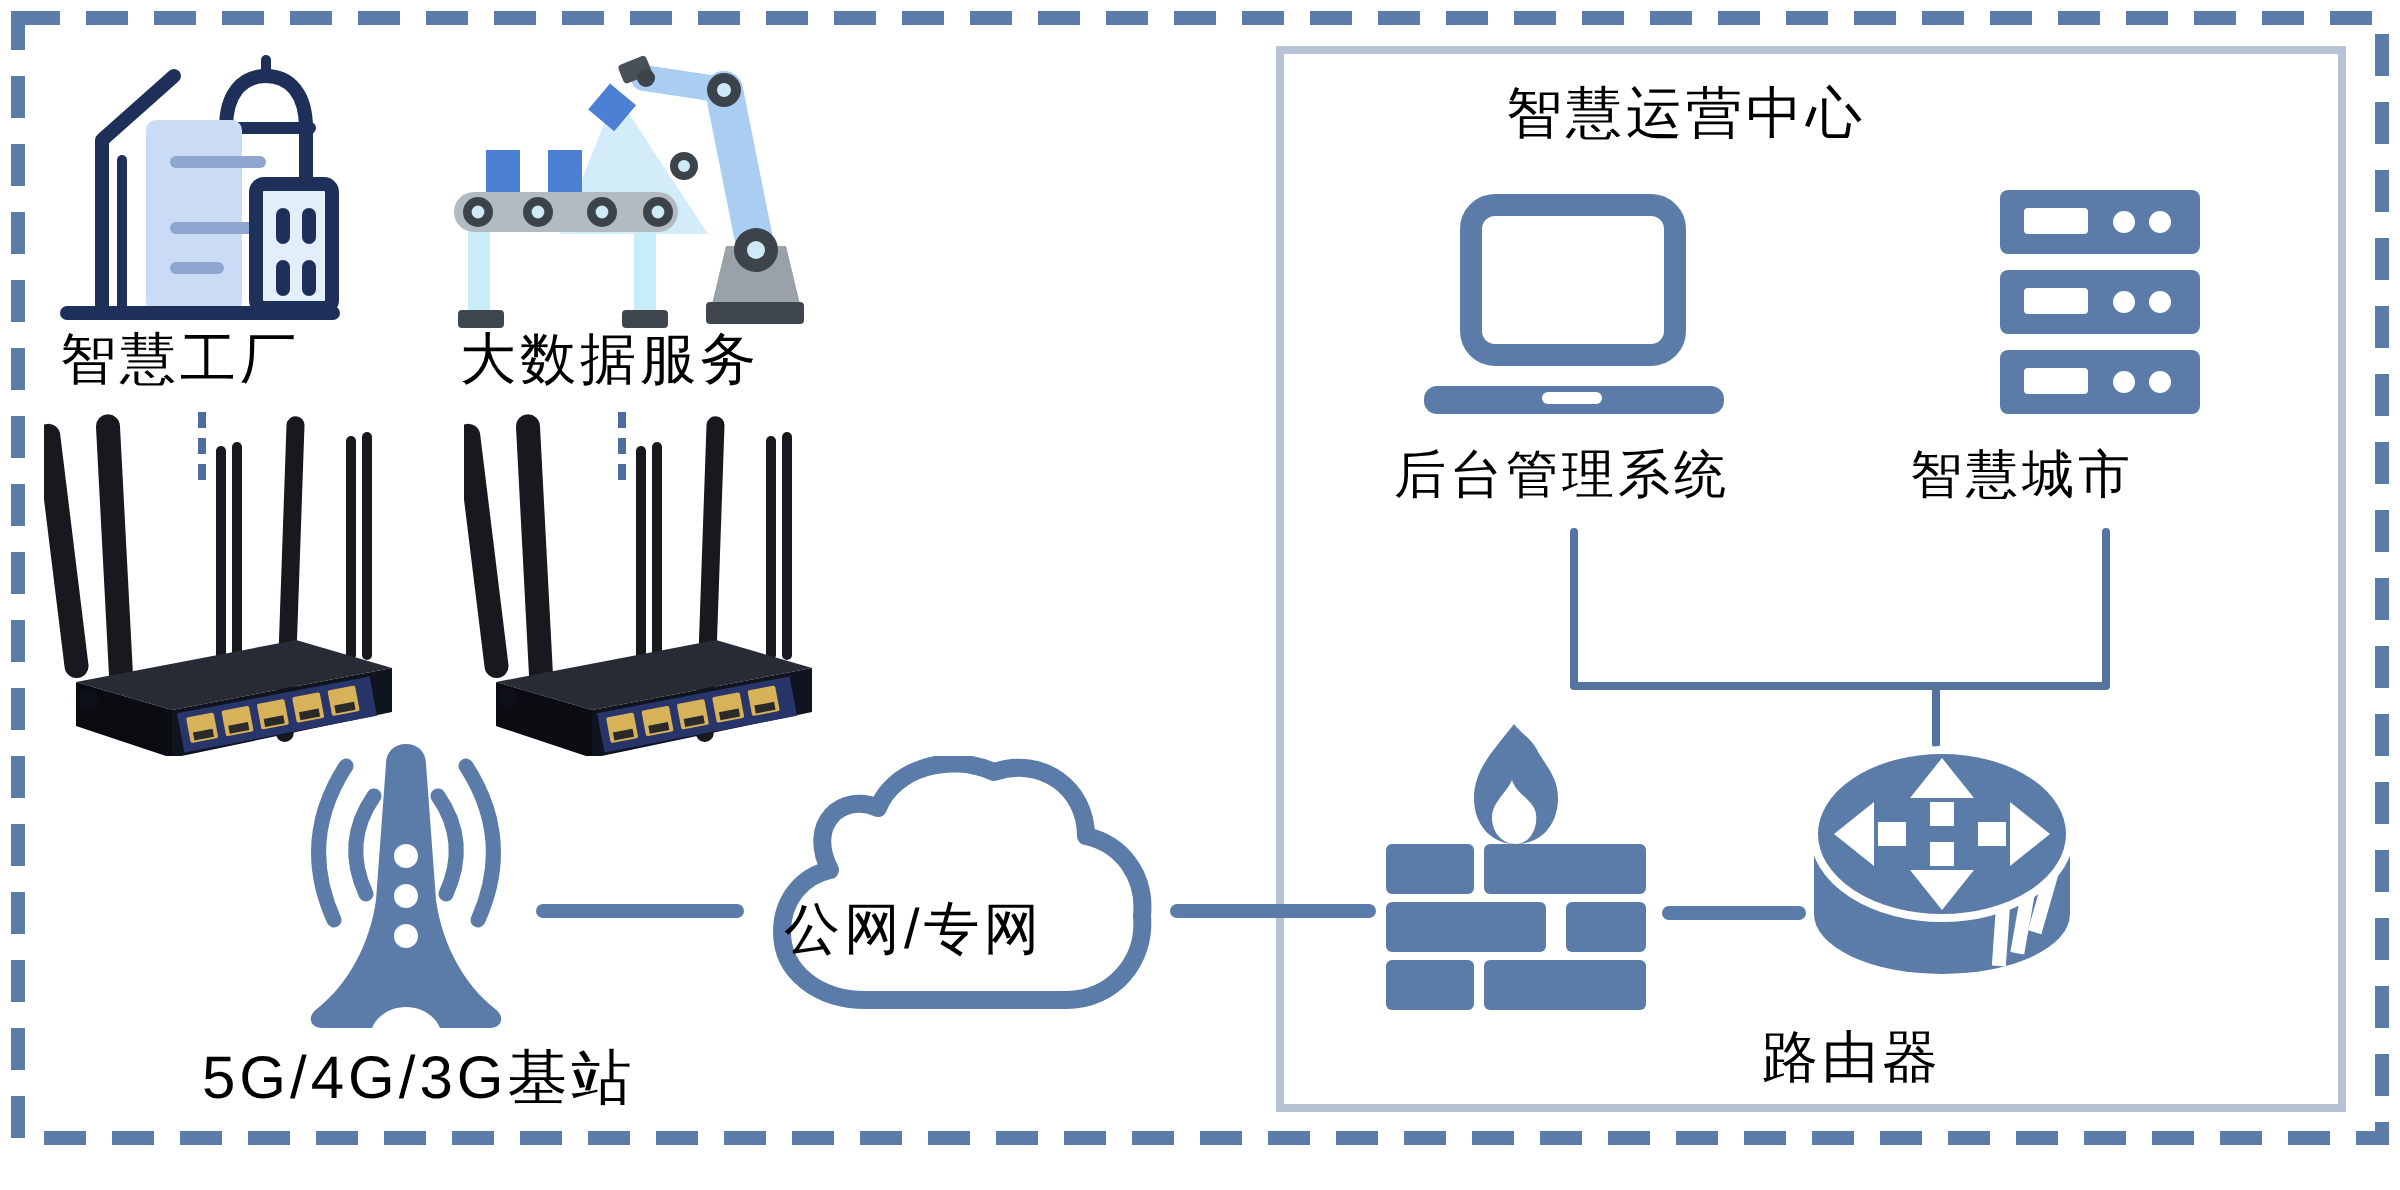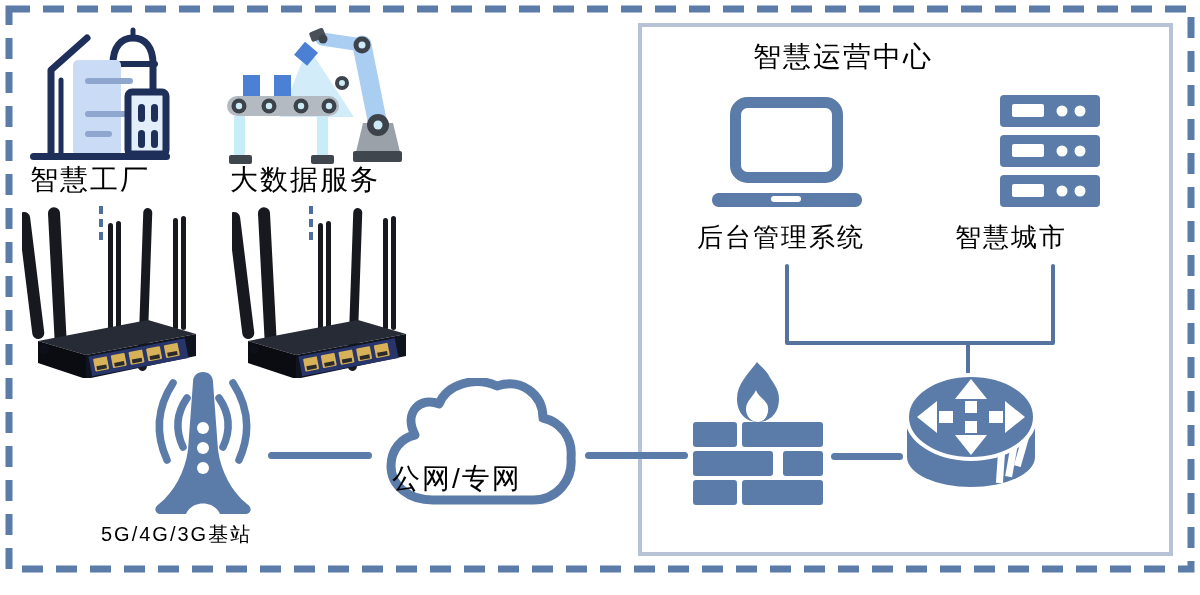--- a/index.html
+++ b/index.html
@@ -3,21 +3,21 @@
 <meta charset="utf-8">
 <style>
   html,body{margin:0;padding:0;background:#fff;}
   .stage{position:relative;width:1200px;height:595px;background:#ffffff;overflow:hidden;
          font-family:"Liberation Sans",sans-serif;}
   .abs{position:absolute;}
   .label{position:absolute;color:#000000;font-weight:400;text-align:left;
          letter-spacing:2px;line-height:1.2;white-space:nowrap;}
   .lbl26{font-size:26px;}
   .lbl28{font-size:28px;}
-  .lbl30{font-size:20px;}
+  .lbl30{font-size:30px;}
   .line{position:absolute;background:#5b7ca8;border-radius:4px;}
   .thin{position:absolute;background:#54749f;border-radius:2px;}
   .dashv{position:absolute;width:0;border-left:4px dashed #4c6f9f;}
   .panel{position:absolute;border:4px solid #b7c3d4;background:#ffffff;}
   svg{display:block;}
 </style>
 </head>
 <body>
 
 <div class="stage">
@@ -142,21 +142,21 @@
   </svg>
   <div class="label lbl30 abs" style="left:101px;top:522px;width:200px">5G/4G/3G基站</div>
 
   <div class="line" style="left:268px;top:452px;width:104px;height:7px"></div>
 
   <svg class="abs" style="left:383px;top:378px" width="200" height="132" viewBox="0 0 200 132">
     <path d="M50 122 C26 122 8 108 8 88 C8 72 18 60 32 57 C20 34 38 18 56 26
              C64 6 92 -2 114 8 C138 0 160 16 160 40 C178 44 190 60 188 80
              C190 102 174 122 150 122 Z" fill="#ffffff" stroke="#5b7ca8" stroke-width="9" stroke-linejoin="round" stroke-linecap="round"></path>
   </svg>
-  <div class="label lbl28 abs" style="left:392px;top:462px;width:180px">公网/专网</div>
+  <div class="label lbl28 abs" style="left:392px;top:448px;width:180px">公网/专网</div>
 
   <div class="panel" style="left:638px;top:23px;width:527px;height:525px"></div>
   <div class="label lbl28 abs" style="left:753px;top:40px;width:290px">智慧运营中心</div>
 
   <svg class="abs" style="left:712px;top:95px" width="150" height="113" viewBox="0 0 150 113">
     <rect x="23.5" y="7.5" width="102" height="75" rx="12" fill="#ffffff" stroke="#5b7ca8" stroke-width="11"></rect>
     <rect x="0" y="98" width="150" height="14" rx="6.5" fill="#5b7ca8"></rect>
     <rect x="59" y="101" width="30" height="6" rx="3" fill="#ffffff"></rect>
   </svg>
   <div class="label lbl26 abs" style="left:697px;top:222px;width:180px">后台管理系统</div>
@@ -215,14 +215,15 @@
       <polygon points="68,6 52,26 84,26"></polygon>
         <rect x="62" y="28" width="12" height="12"></rect>
       <polygon points="68,82 52,62 84,62"></polygon>
         <rect x="62" y="48" width="12" height="12"></rect>
       <polygon points="14,44 34,28 34,60"></polygon>
         <rect x="36" y="38" width="14" height="12"></rect>
       <polygon points="122,44 102,28 102,60"></polygon>
         <rect x="86" y="38" width="14" height="12"></rect>
     </g>
   </svg>
+  <div class="label lbl28 abs" style="left:881px;top:512px;width:180px">路由器</div>
 
 </div>
 
 </body></html>

